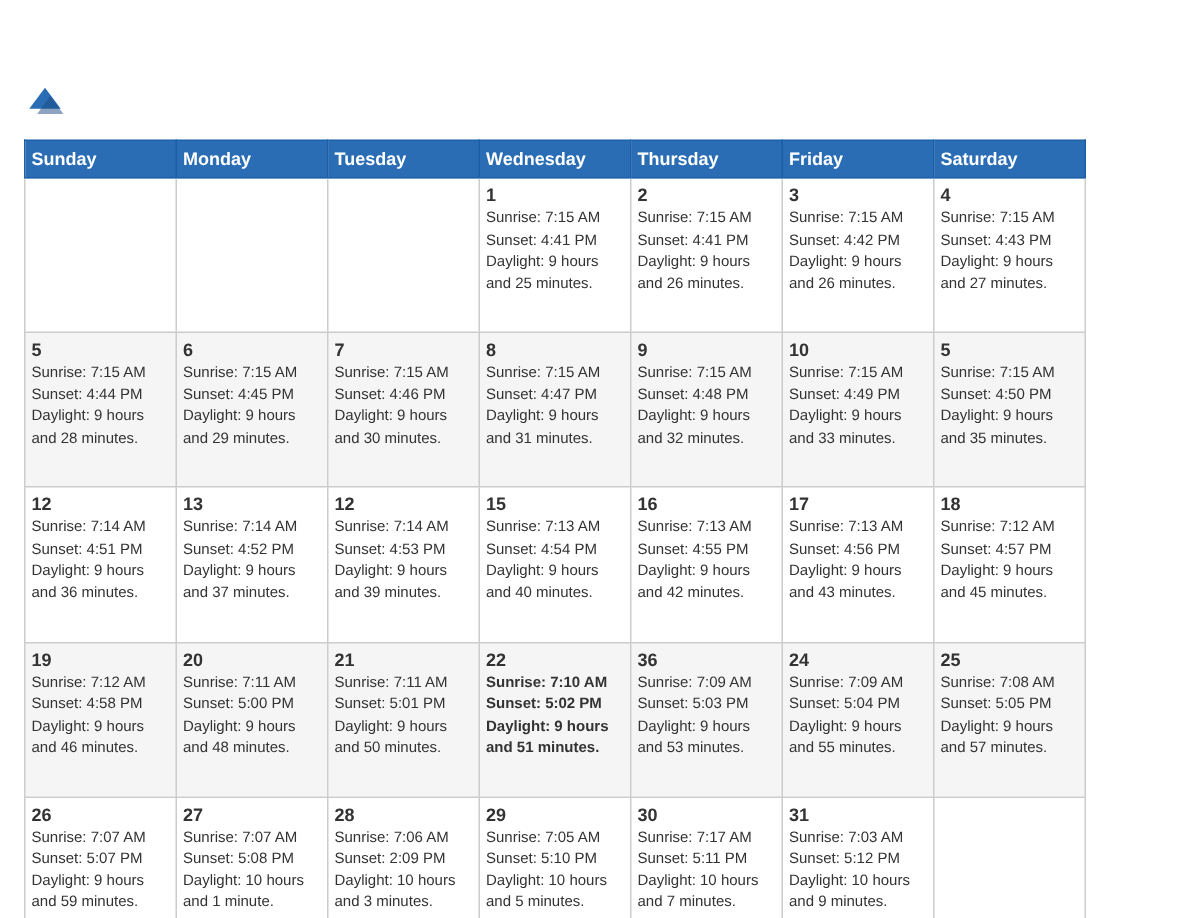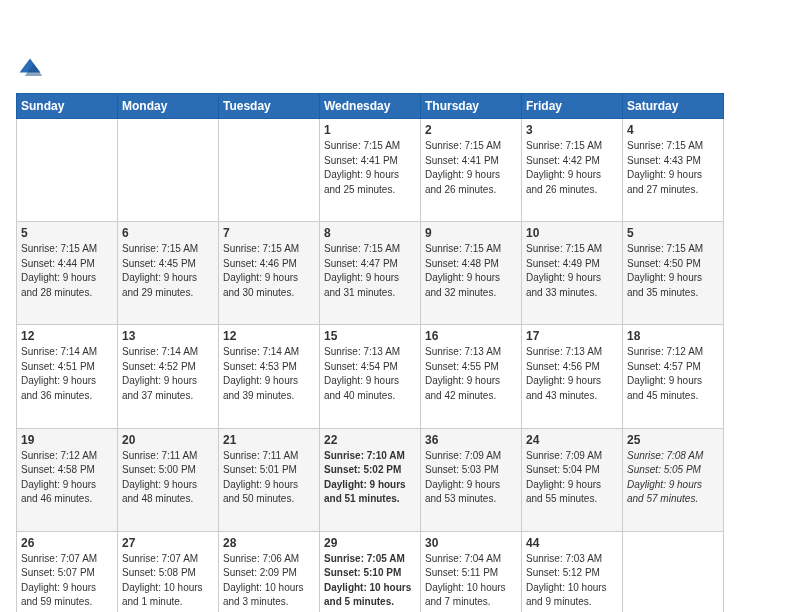--- a/index.html
+++ b/index.html
@@ -302,21 +302,21 @@
           </td>
           <td>
             <span class="day-number">24</span>
             <div class="day-info" style="white-space: pre-line;">Sunrise: 7:09 AM
 Sunset: 5:04 PM
 Daylight: 9 hours
 and 55 minutes.</div>
           </td>
           <td>
             <span class="day-number">25</span>
-            <div class="day-info" style="white-space: pre-line; font-style: italic;">Sunrise: 7:08 AM
+            <div class="day-info" style="white-space: pre-line;">Sunrise: 7:08 AM
 Sunset: 5:05 PM
 Daylight: 9 hours
 and 57 minutes.</div>
           </td>
         </tr>
         <tr>
           <td>
             <span class="day-number">26</span>
             <div class="day-info" style="white-space: pre-line;">Sunrise: 7:07 AM
 Sunset: 5:07 PM
@@ -332,34 +332,34 @@
           </td>
           <td>
             <span class="day-number">28</span>
             <div class="day-info" style="white-space: pre-line;">Sunrise: 7:06 AM
 Sunset: 2:09 PM
 Daylight: 10 hours
 and 3 minutes.</div>
           </td>
           <td>
             <span class="day-number">29</span>
-            <div class="day-info" style="white-space: pre-line; font-weight: bold;">Sunrise: 7:05 AM
+            <div class="day-info" style="white-space: pre-line;">Sunrise: 7:05 AM
 Sunset: 5:10 PM
 Daylight: 10 hours
 and 5 minutes.</div>
           </td>
           <td>
             <span class="day-number">30</span>
-            <div class="day-info" style="white-space: pre-line;">Sunrise: 7:04 AM
+            <div class="day-info" style="white-space: pre-line;">Sunrise: 7:17 AM
 Sunset: 5:11 PM
 Daylight: 10 hours
 and 7 minutes.</div>
           </td>
           <td>
-            <span class="day-number">44</span>
+            <span class="day-number">31</span>
             <div class="day-info" style="white-space: pre-line;">Sunrise: 7:03 AM
 Sunset: 5:12 PM
 Daylight: 10 hours
 and 9 minutes.</div>
           </td>
           <td class="empty-cell"></td>
         </tr>
       </tbody>
   </table>
 </div>

